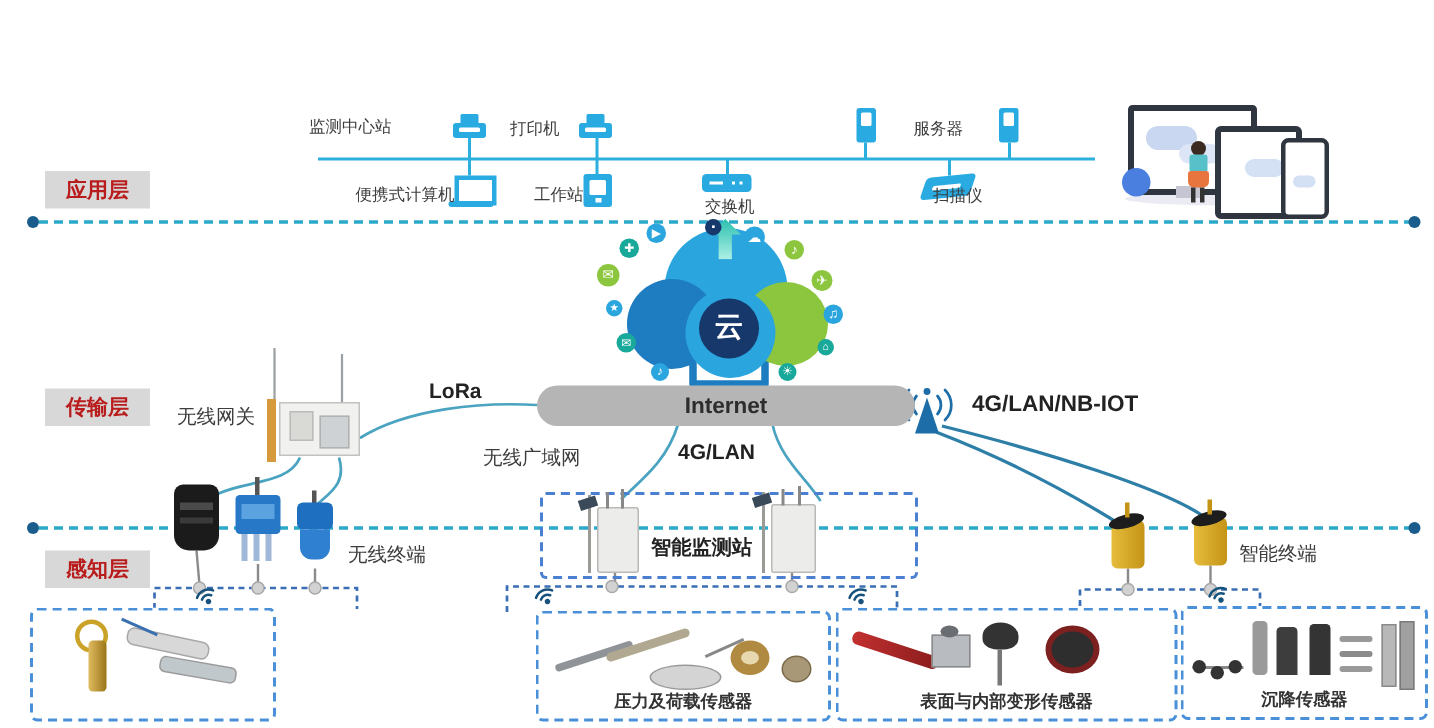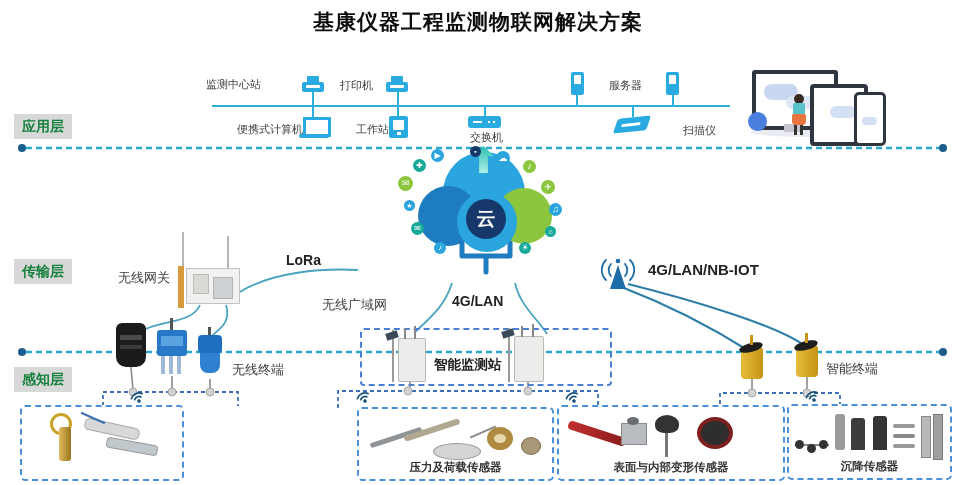--- a/index.html
+++ b/index.html
@@ -3,21 +3,21 @@
 <meta charset="utf-8">
 <style>
   html,body{margin:0;padding:0;background:#fff;font-family:"Liberation Sans","DejaVu Sans",sans-serif;}
   #stage{position:relative;width:956px;height:485px;background:#fff;overflow:hidden;}
   .abs{position:absolute;}
   .lbl{position:absolute;font-size:11px;color:#3d3d3d;white-space:nowrap;z-index:6;}
   .lbl-md{font-size:13px;}
   .lbl-bold{font-weight:bold;color:#222;}
   .title{position:absolute;left:0;right:0;top:8px;text-align:center;font-size:21px;font-weight:bold;color:#0d0d0d;letter-spacing:1px;z-index:6;}
   .cloud-heading{position:absolute;left:0;right:0;top:52px;text-align:center;font-size:19px;font-weight:bold;color:#111;z-index:6;}
-  .layer-tag{position:absolute;left:14px;width:58px;height:25px;background:#d8d8d8;color:#15803d;font-size:14px;font-weight:bold;text-align:center;line-height:25px;z-index:6;}
+  .layer-tag{position:absolute;left:30px;width:70px;height:25px;background:#d8d8d8;color:#b91c1c;font-size:14px;font-weight:bold;text-align:center;line-height:25px;z-index:6;}
   .dev{position:absolute;z-index:5;}
   
   .printer{width:22px;height:16px;}
   .printer .p-top{position:absolute;left:5px;top:0;width:12px;height:7px;background:#29abe2;border-radius:1px;}
   .printer .p-body{position:absolute;left:0;top:6px;width:22px;height:10px;background:#29abe2;border-radius:2px;}
   .printer .p-slot{position:absolute;left:4px;top:9px;width:14px;height:3px;background:#fff;border-radius:1px;}
   
   .laptop .l-scr{position:absolute;left:4px;top:0;width:22px;height:14px;border:3px solid #29abe2;background:#fff;}
   .laptop .l-base{position:absolute;left:0;top:17px;width:30px;height:4px;background:#29abe2;border-radius:2px;}
   
@@ -146,33 +146,32 @@
     <use href="#wifi" transform="translate(365,401) rotate(-25)"></use>
     <use href="#wifi" transform="translate(574,401) rotate(-25)"></use>
     <use href="#wifi" transform="translate(814,400) rotate(-25)"></use>
 
     <g stroke="#9aa0a3" stroke-width="1.5">
       <line x1="183" y1="232" x2="183" y2="270"></line>
       <line x1="228" y1="236" x2="228" y2="268"></line>
     </g>
   </svg>
 
-  <div class="title">基康仪器工程监测物联网解决方案</div>
 
   <div class="layer-tag" style="top:114px;">应用层</div>
   <div class="layer-tag" style="top:259px;">传输层</div>
   <div class="layer-tag" style="top:367px;">感知层</div>
 
   <div class="lbl" style="left:206px;top:77px;">监测中心站</div>
   <div class="lbl" style="left:340px;top:78px;">打印机</div>
   <div class="lbl" style="left:609px;top:78px;">服务器</div>
   <div class="lbl" style="left:237px;top:122px;">便携式计算机</div>
   <div class="lbl" style="left:356px;top:122px;text-align:center;">工作站</div>
   <div class="lbl" style="left:470px;top:130px;">交换机</div>
-  <div class="lbl" style="left:683px;top:123px;">扫描仪</div>
+  <div class="lbl" style="left:622px;top:123px;">扫描仪</div>
 
   <div class="dev printer" style="left:302px;top:76px;">
       <div class="p-top"></div>
       <div class="p-body"></div>
       <div class="p-slot"></div>
     </div>
   <div class="dev printer" style="left:386px;top:76px;">
       <div class="p-top"></div>
       <div class="p-body"></div>
       <div class="p-slot"></div>
@@ -238,20 +237,21 @@
     <div class="mini" style="left:523px;top:160px;width:13px;height:13px;line-height:13px;font-size:9px;background:#8cc63e;">♪</div>
     <div class="mini" style="left:541px;top:180px;width:14px;height:14px;line-height:14px;font-size:9px;background:#8cc63e;">✈</div>
     <div class="mini" style="left:549px;top:203px;width:13px;height:13px;line-height:13px;font-size:9px;background:#2aa5de;">♫</div>
     <div class="mini" style="left:545px;top:226px;width:11px;height:11px;line-height:11px;font-size:7px;background:#18a99b;">⌂</div>
     <div class="mini" style="left:404px;top:200px;width:11px;height:11px;line-height:11px;font-size:7px;background:#2aa5de;">★</div>
     <div class="mini" style="left:411px;top:222px;width:13px;height:13px;line-height:13px;font-size:8px;background:#18a99b;">✉</div>
     <div class="mini" style="left:434px;top:242px;width:12px;height:12px;line-height:12px;font-size:8px;background:#2aa5de;">♪</div>
     <div class="mini" style="left:519px;top:242px;width:12px;height:12px;line-height:12px;font-size:8px;background:#18a99b;">☀</div>
   </div>
 
+  <div class="inet-bar">Internet</div>
   <div class="lbl lbl-md lbl-bold" style="left:286px;top:252px;font-size:14px;">LoRa</div>
   <div class="lbl lbl-bold" style="left:648px;top:261px;font-size:15px;">4G/LAN/NB-IOT</div>
   <div class="lbl lbl-md" style="left:322px;top:296px;">无线广域网</div>
   <div class="lbl lbl-bold" style="left:452px;top:293px;font-size:14px;">4G/LAN</div>
   <div class="lbl lbl-md" style="left:118px;top:269px;">无线网关</div>
 
   <div>
     <div class="gw-pole abs" style="left:178px;top:266px;width:6px;height:42px;z-index:5;"></div>
     <div class="gw-box abs" style="left:186px;top:268px;width:52px;height:34px;z-index:5;">
       <div class="abs" style="left:6px;top:5px;width:14px;height:18px;background:#d9d9d6;border:1px solid #bbb;"></div>

